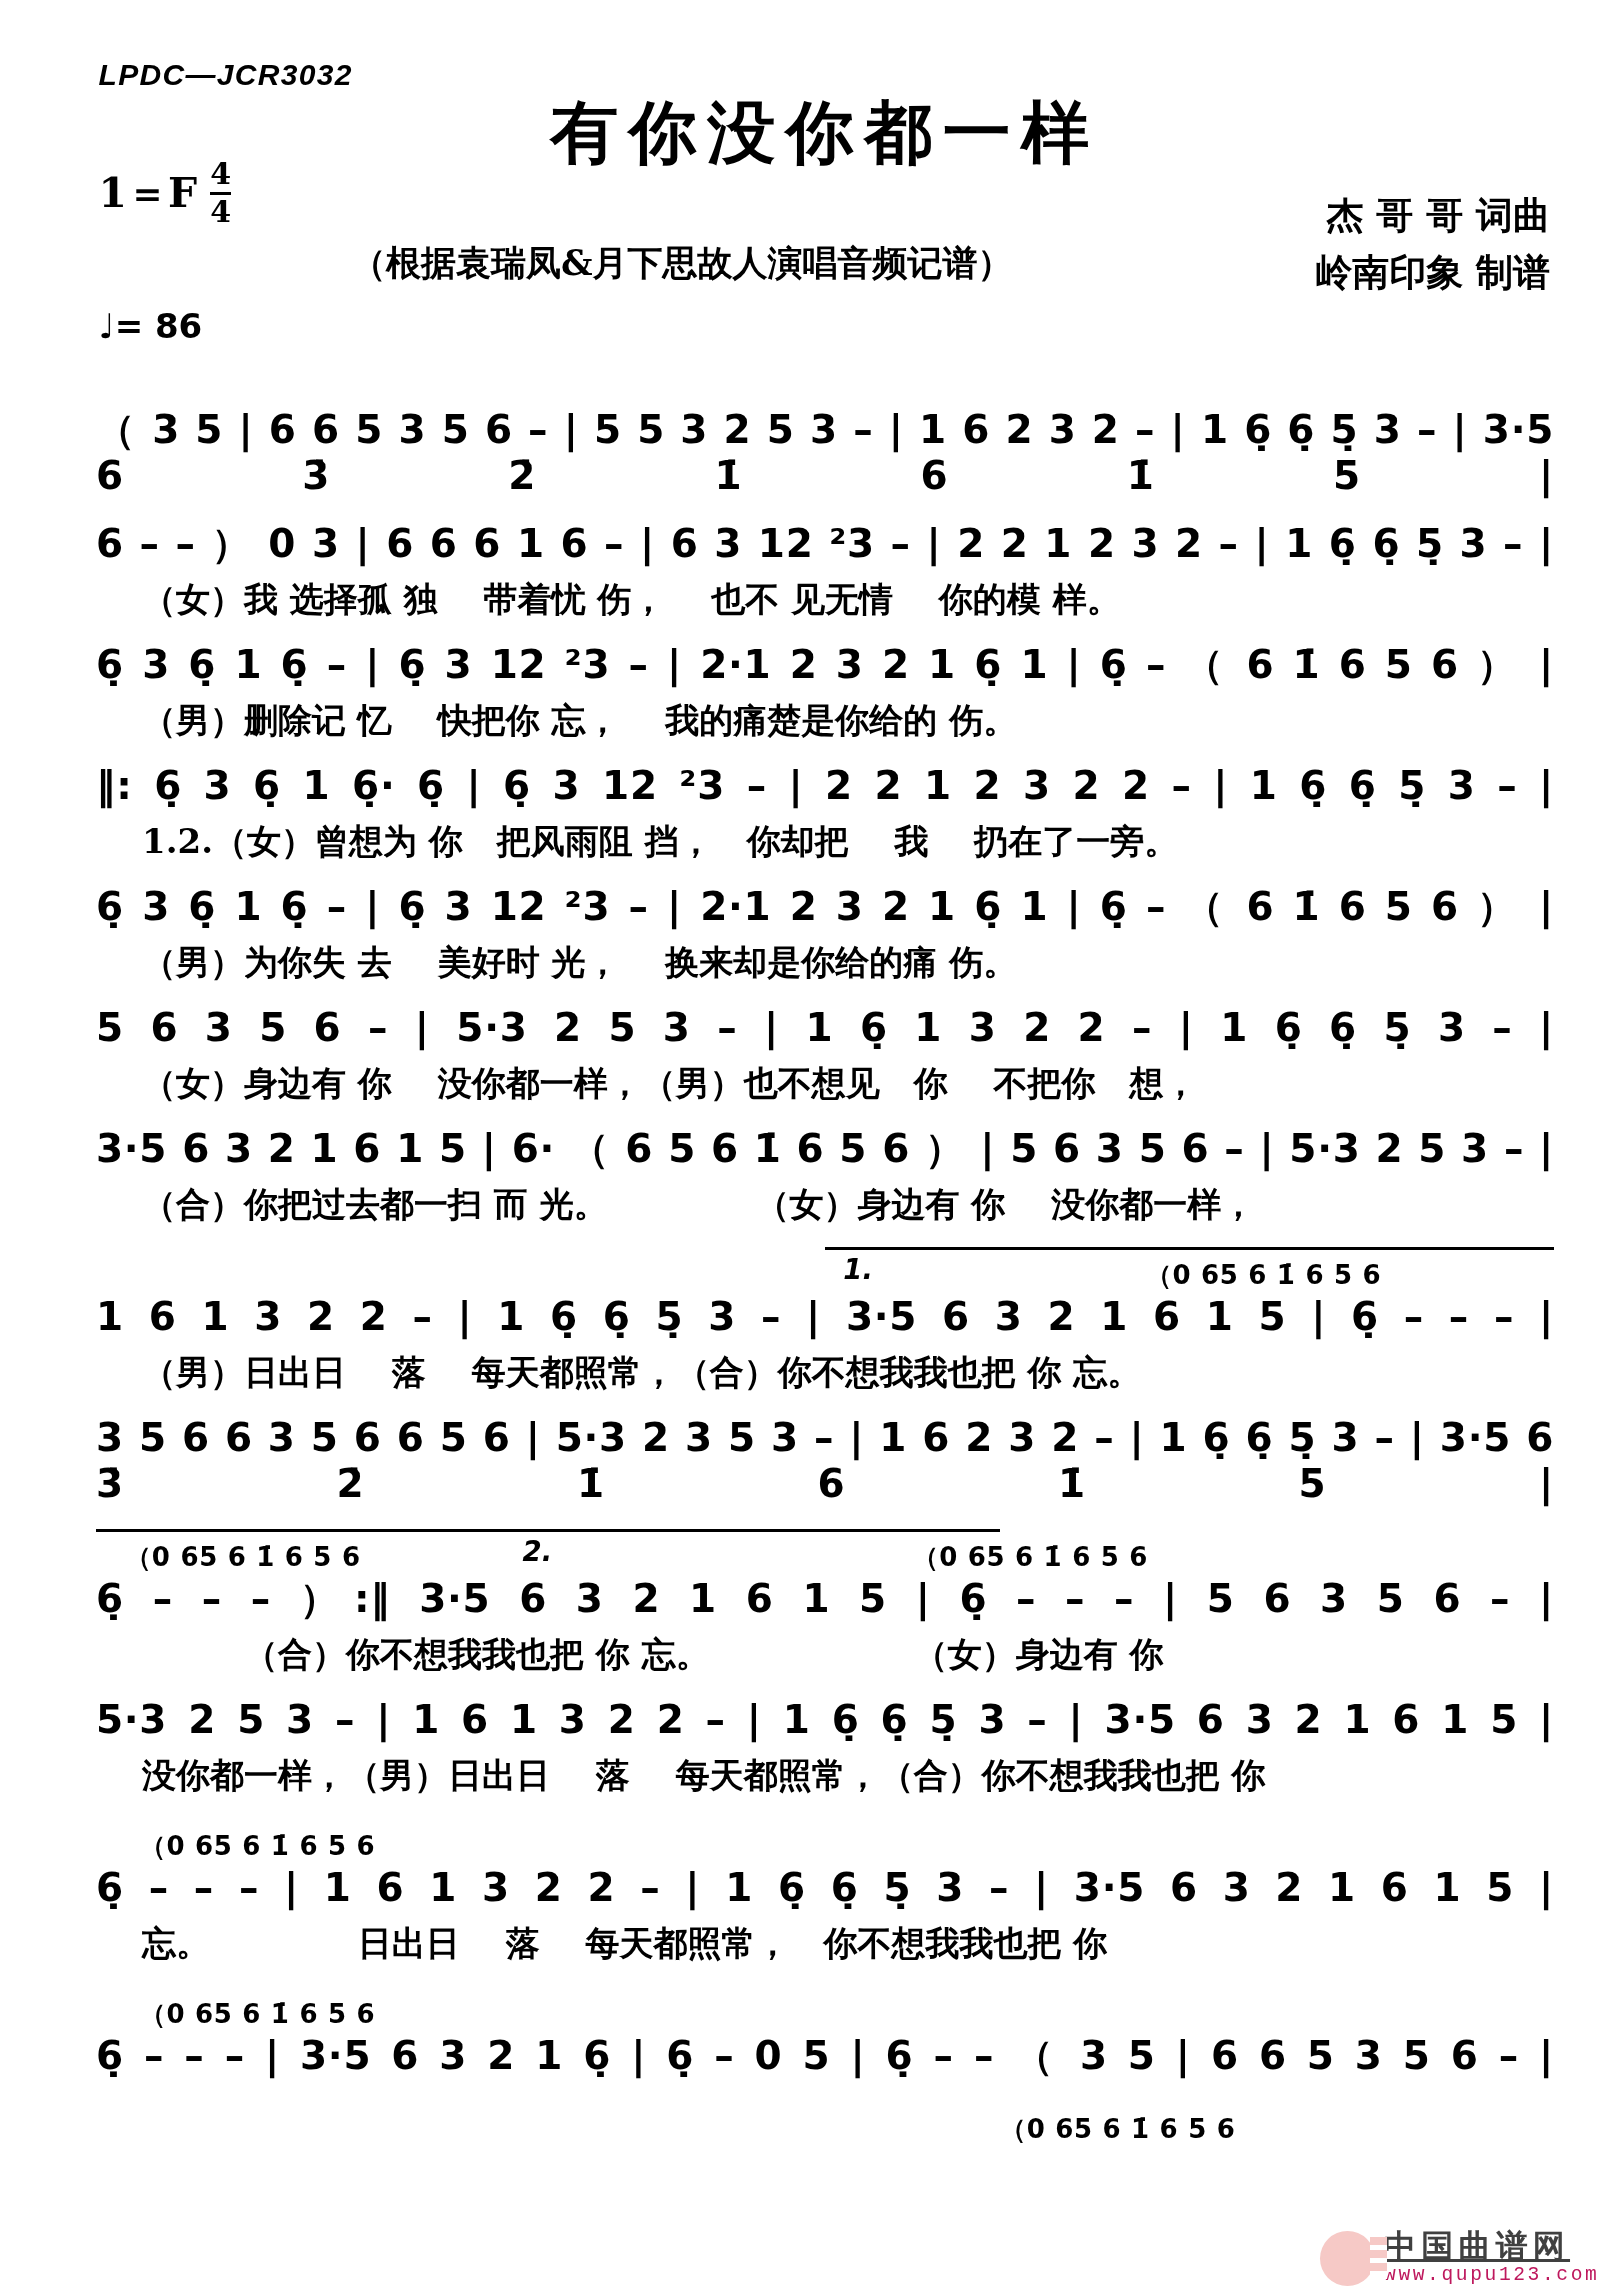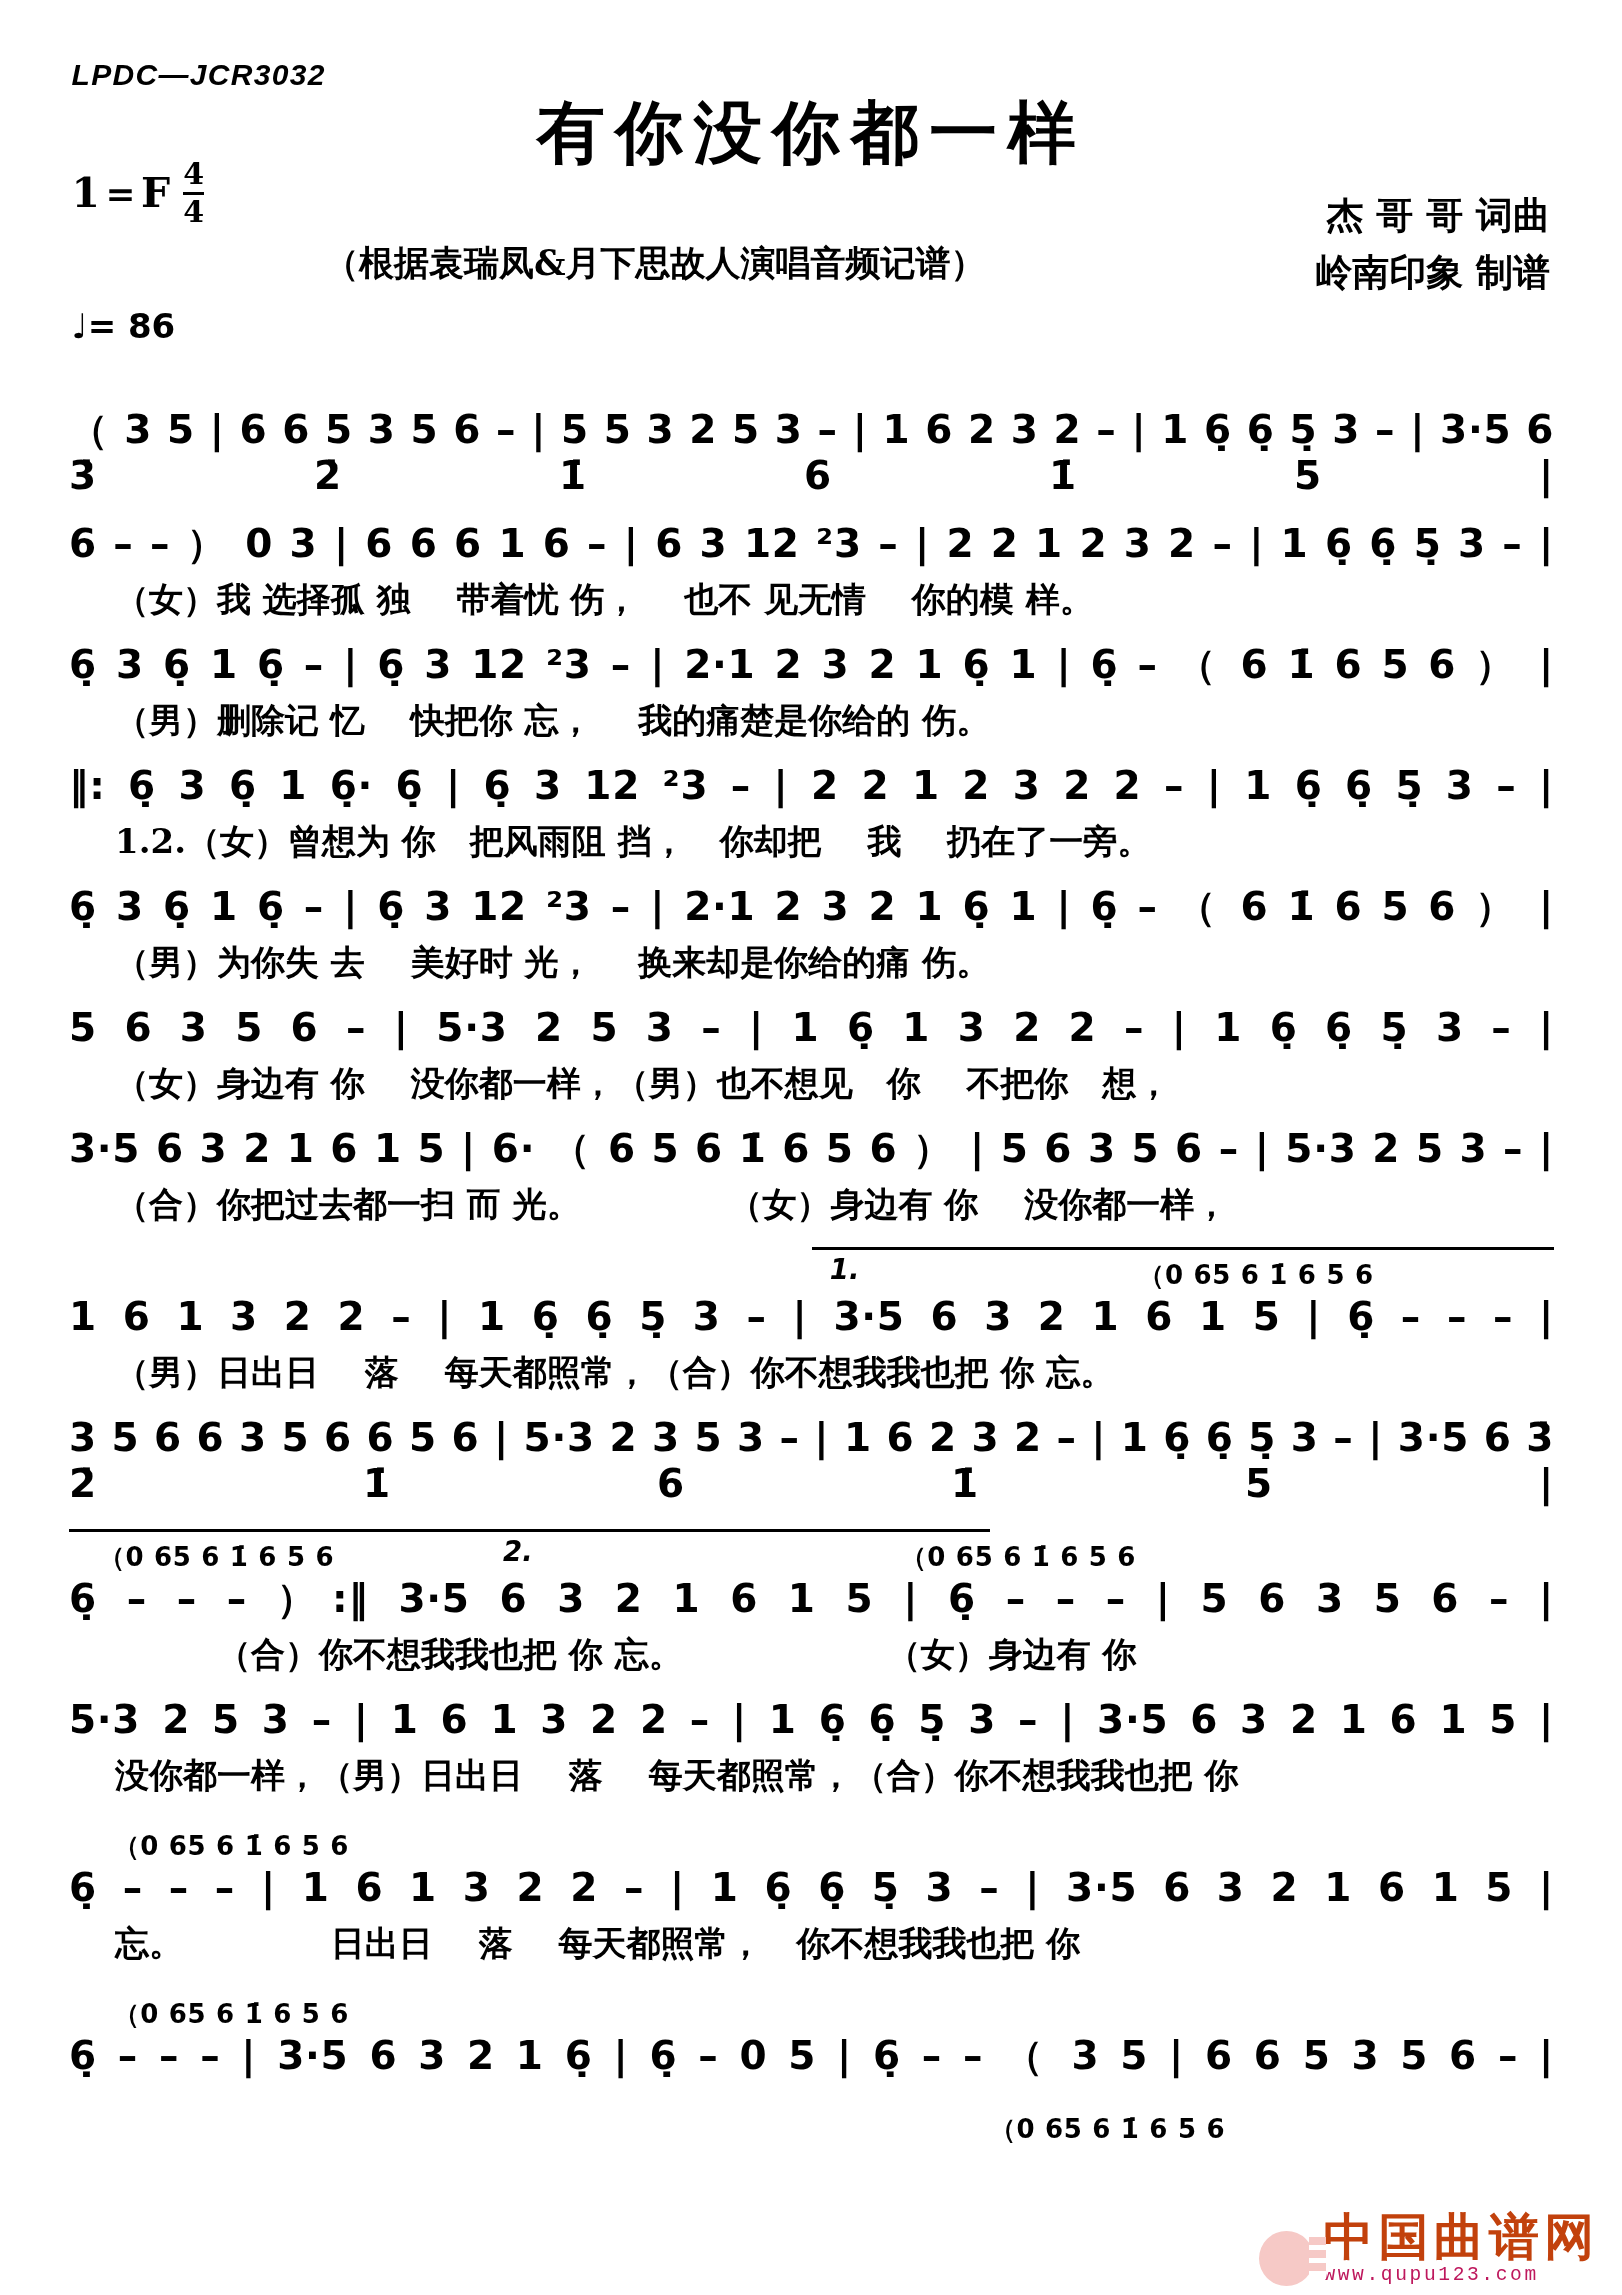--- a/index.html
+++ b/index.html
@@ -1,18 +1,18 @@
 <!DOCTYPE html>
 <html style="font-size:10.5px"><head>
 <meta charset="utf-8">
 <style>
   html,body{margin:0;padding:0;}
   body{width:1623px;height:2295px;background:#ffffff;color:#000;position:relative;overflow:hidden;
        font-family:"DejaVu Sans",sans-serif;}
-  .page{position:absolute;inset:0;padding:46px 69px 0 69px;box-sizing:border-box;}
+  .page{position:absolute;inset:0;padding:46px 69px 0 96px;box-sizing:border-box;}
 
   
   .header{position:relative;height:327px;}
   .catalog{position:absolute;top:11.8px;left:2.6px;font-family:"Liberation Sans",sans-serif;
            font-style:italic;font-weight:700;font-size:30px;letter-spacing:1.3px;}
   .title{position:absolute;top:34px;left:0;right:0;text-align:center;
          font-family:"DejaVu Serif",serif;font-weight:900;font-size:68px;letter-spacing:10.5px;margin-top:8px;}
   .keyrow{position:absolute;top:113px;left:2.6px;font-family:"DejaVu Serif",serif;
           font-weight:700;font-size:41px;display:flex;align-items:center;gap:9.2px;}
   .ts{display:inline-flex;flex-direction:column;align-items:center;line-height:1;
@@ -38,21 +38,21 @@
   .ann.rule{top:0;height:0;border-top:3.9px solid #000;}
   .ann.pickup{top:10.5px;font-weight:700;font-size:26px;letter-spacing:0.7px;white-space:nowrap;}
 
   
   .watermark{position:absolute;right:23.6px;bottom:9.2px;display:flex;align-items:flex-end;gap:9.2px;}
   .wm-logo{width:55px;height:55px;border-radius:50%;background:#f6c9c6;position:relative;}
   .wm-logo::after{content:"";position:absolute;right:-11.8px;top:6.5px;width:17px;height:42px;
      background:linear-gradient(#f6c9c6 0 7.9px,#fff 7.9px 13px,#f6c9c6 13px 21px,#fff 21px 26px,
                 #f6c9c6 26px 34px,#fff 34px 42px);}
   .wm-text{display:flex;flex-direction:column;align-items:flex-start;line-height:1;}
-  .wm-name{font-family:"DejaVu Serif",serif;font-weight:900;font-size:50px;color:#c2410c;letter-spacing:5.2px;}
+  .wm-name{font-family:"DejaVu Serif",serif;font-weight:900;font-size:32px;color:#404040;letter-spacing:5.2px;text-decoration:underline;}
   .wm-url{font-size:19.6px;color:#be185d;letter-spacing:2.6px;margin-top:3.9px;font-family:Liberation Mono, monospace;}
 </style>
 </head>
 <body>
 
 <div class="page">
 
   <div class="header">
     <div class="catalog">LPDC—JCR3032</div>
     <div class="title">有你没你都一样</div>

